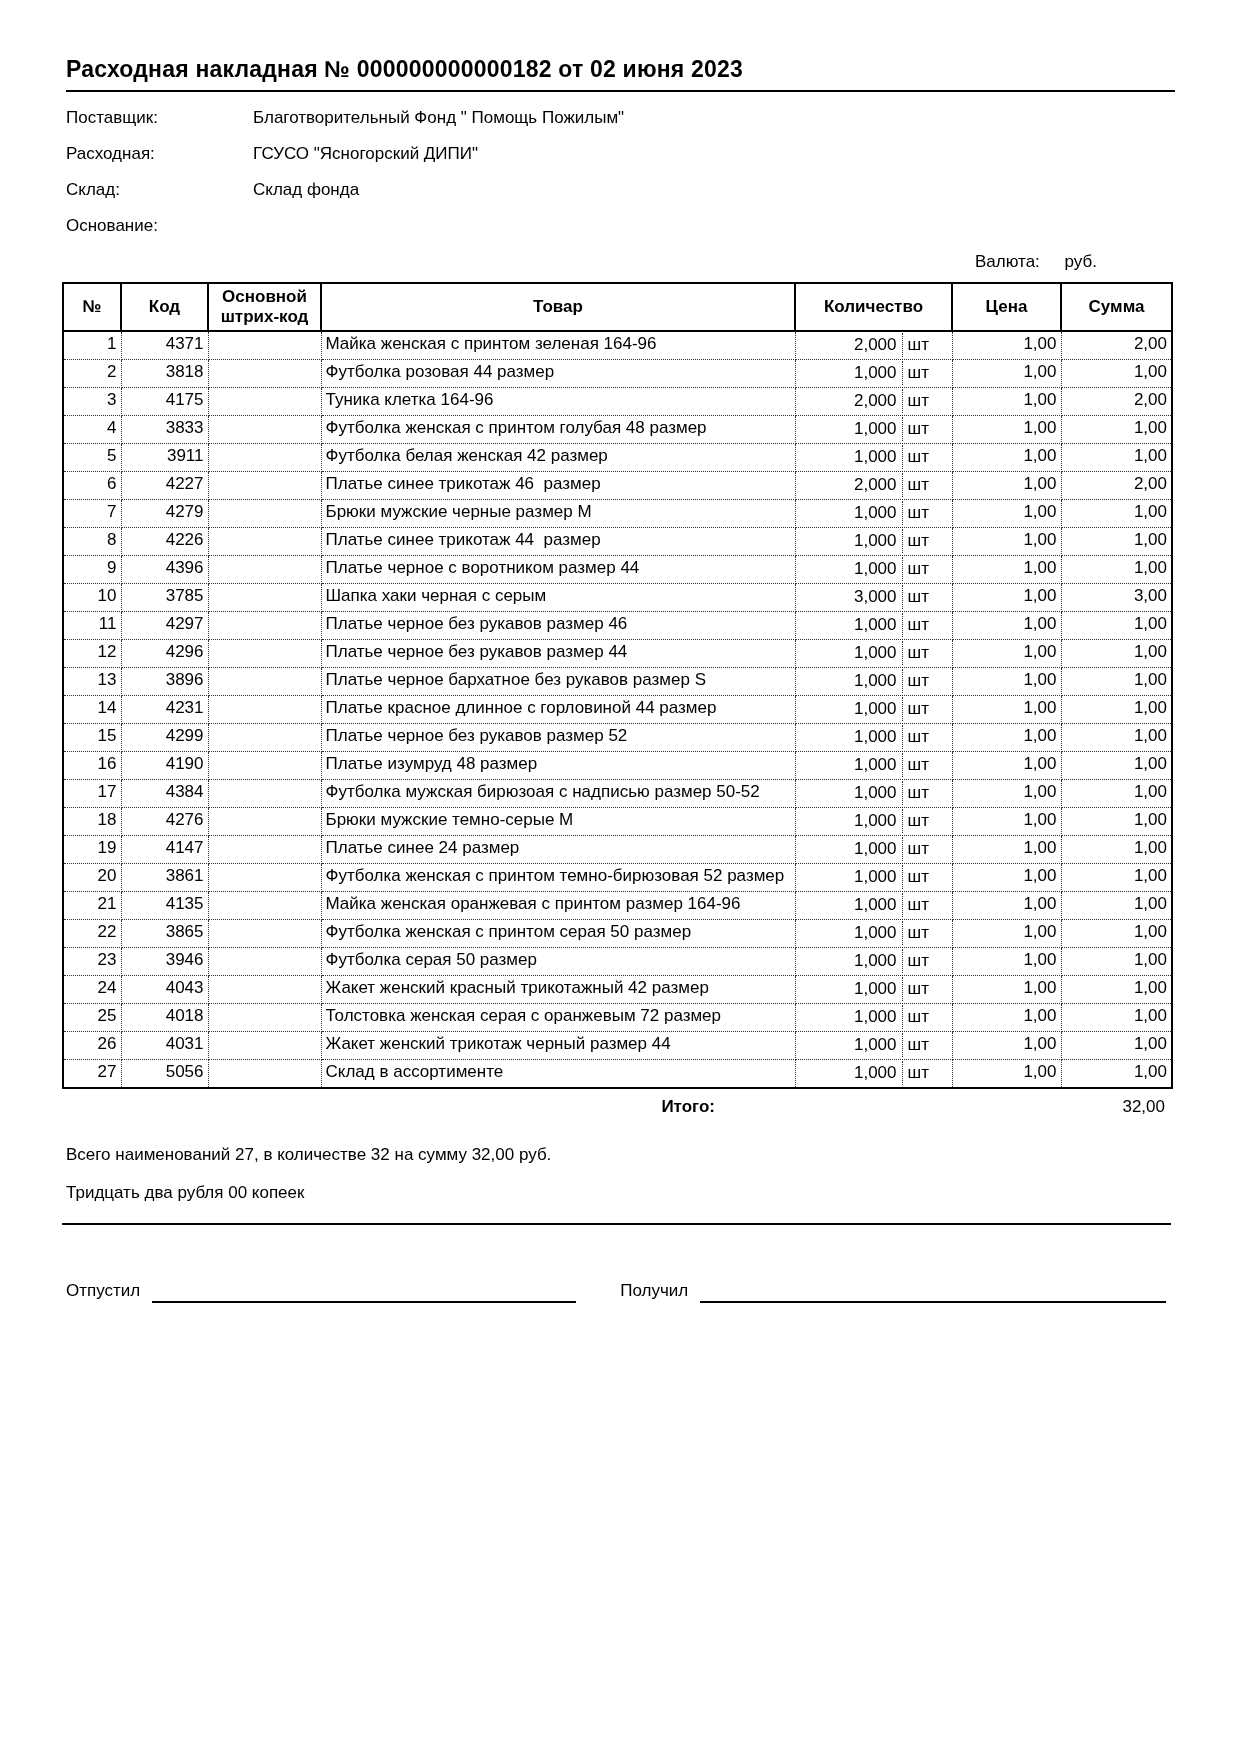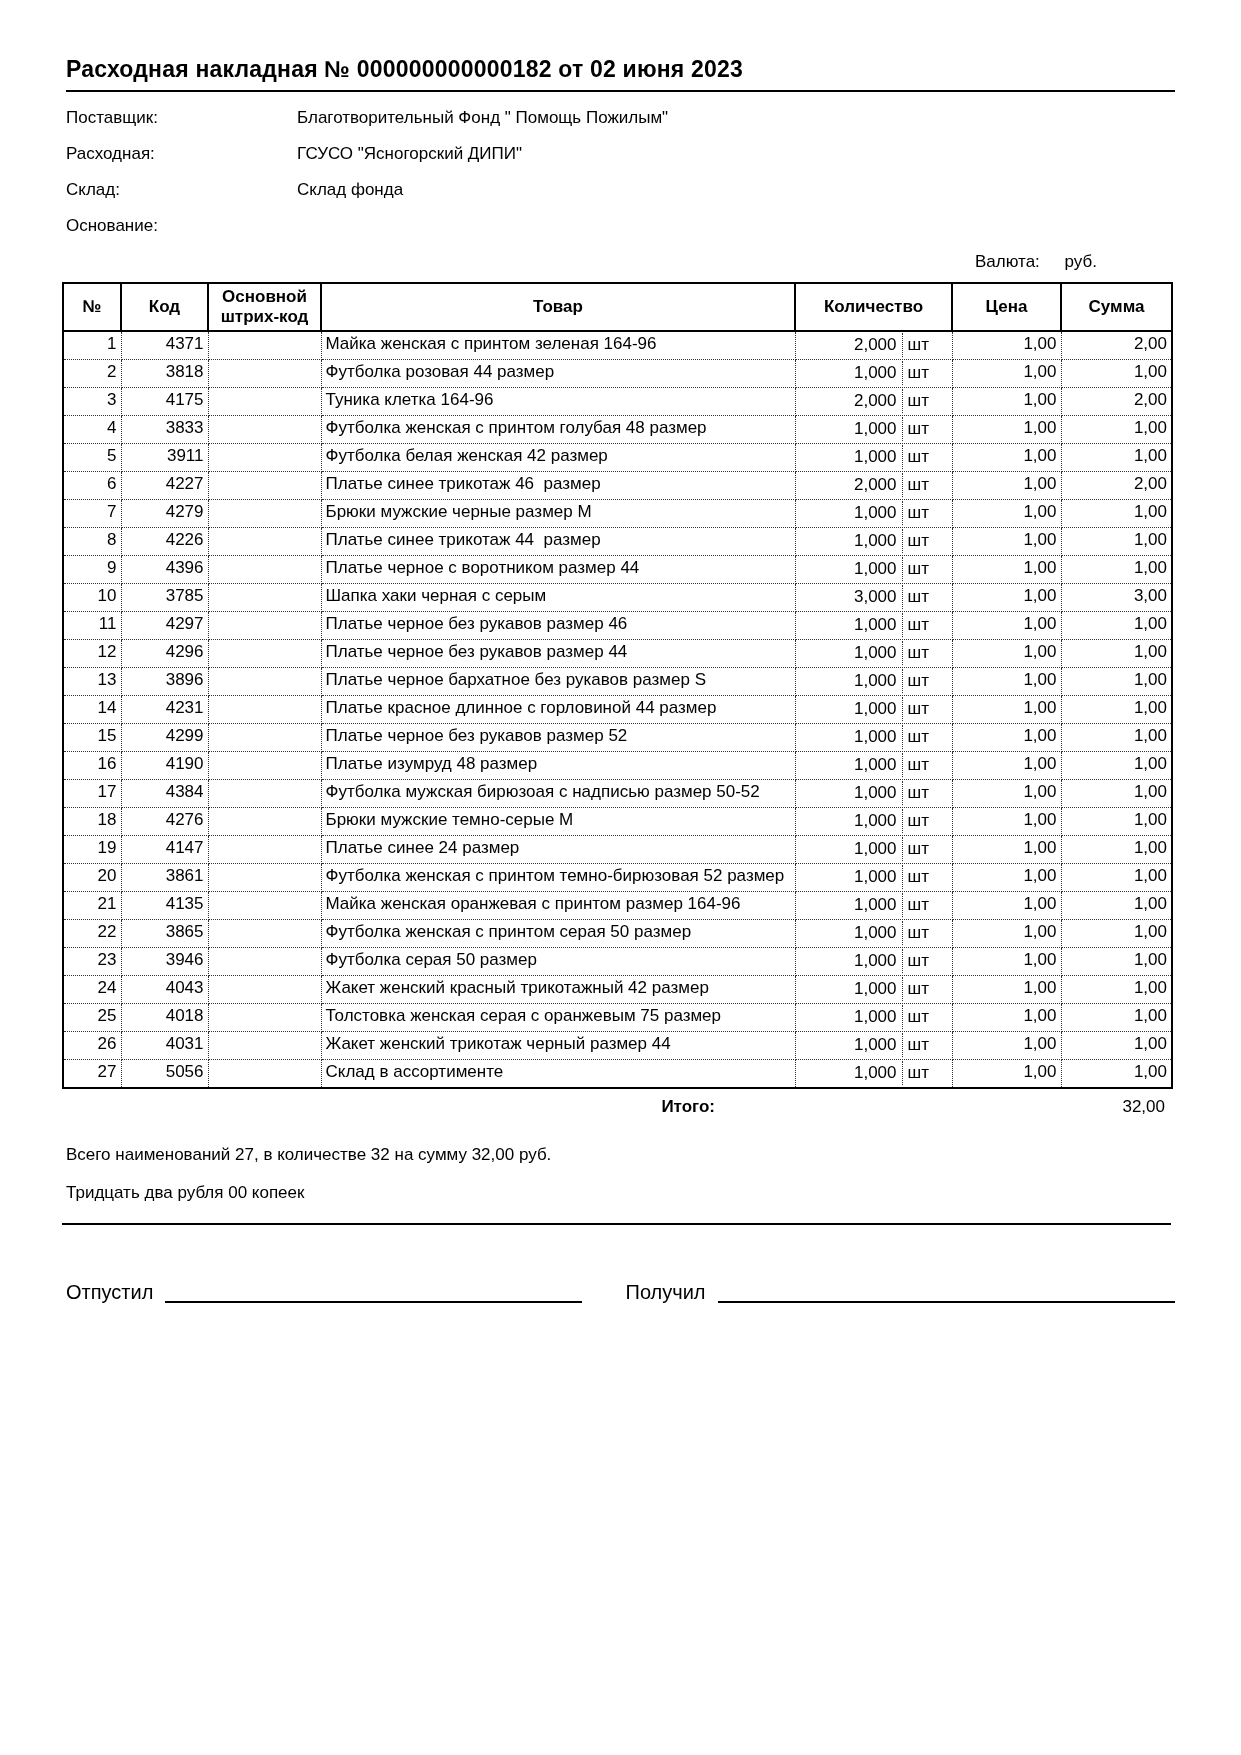--- a/index.html
+++ b/index.html
@@ -11,21 +11,21 @@
     border-radius:13px;
   }
   .content { padding:56px 66px 0 66px; }
 
   
   .doc-title { font-size:23px; font-weight:bold; letter-spacing:0.2px; }
   .title-rule { border-top:2px solid #000; margin-top:7px; }
 
   
   .info-block { margin-top:16px; }
-  .info-row { display:flex; margin-bottom:16px; font-size:17px; line-height:20px;gap:44px; }
+  .info-row { display:flex; margin-bottom:16px; font-size:17px; line-height:20px; }
   .info-label { width:187px; flex:0 0 187px; }
   .info-value { flex:1; white-space:pre-wrap; }
 
   
   .currency-line { text-align:right; padding-right:78px; font-size:17px; margin:14px 0 10px 0; }
   .currency-label { margin-right:20px; }
 
   
   table.items { border-collapse:collapse; width:1109px; table-layout:fixed; margin-left:-4px; }
   table.items, table.items th { border:2px solid #000; }
@@ -48,21 +48,21 @@
   
   .totals-row { width:1109px; margin-left:-4px; display:flex; margin-top:8px; font-size:17px; }
   .itogo-label { flex:1; text-align:right; padding-right:228px; font-weight:bold; }
   .itogo-value { flex:0 0 228px; text-align:right; padding-right:6px; }
 
   .summary-line { margin-top:28px; font-size:17px; }
   .words-line { margin-top:18px; font-size:17px; }
   .bottom-rule { border-top:2px solid #000; margin-top:20px; width:1109px; margin-left:-4px; }
 
   
-  .signatures { display:flex; margin-top:56px; font-size:20px; align-items:flex-start; }
+  .signatures { display:flex; margin-top:56px; font-size:17px; align-items:center; }
   .sig-label { flex:0 0 auto; padding-bottom:2px; }
   .sig-line1 { width:424px; border-bottom:2px solid #000; height:22px; margin-left:12px; }
   .sig-gap { flex:0 0 44px; }
   .sig-label2 { flex:0 0 auto; padding-bottom:2px; margin-left:0; }
   .sig-line2 { width:466px; border-bottom:2px solid #000; height:22px; margin-left:12px; }
 </style>
 </head>
 <body>
 
 <div class="page">
@@ -474,21 +474,21 @@
           </div>
         </td>
         <td class="c-price">1,00</td>
         <td class="c-sum">1,00</td>
       </tr>
 
       <tr>
         <td class="c-n">25</td>
         <td class="c-code">4018</td>
         <td class="c-bar"></td>
-        <td class="c-name">Толстовка женская серая с оранжевым 75 размер</td>
+        <td class="c-name">Толстовка женская серая с оранжевым 72 размер</td>
         <td class="c-qty">
           <div class="qty-wrap">
             <span class="qty-val">1,000</span>
             <span class="qty-unit">шт</span>
           </div>
         </td>
         <td class="c-price">1,00</td>
         <td class="c-sum">1,00</td>
       </tr>
 

